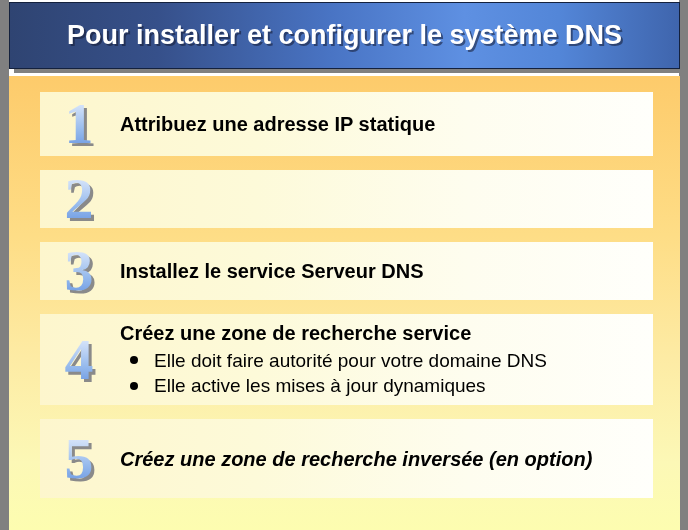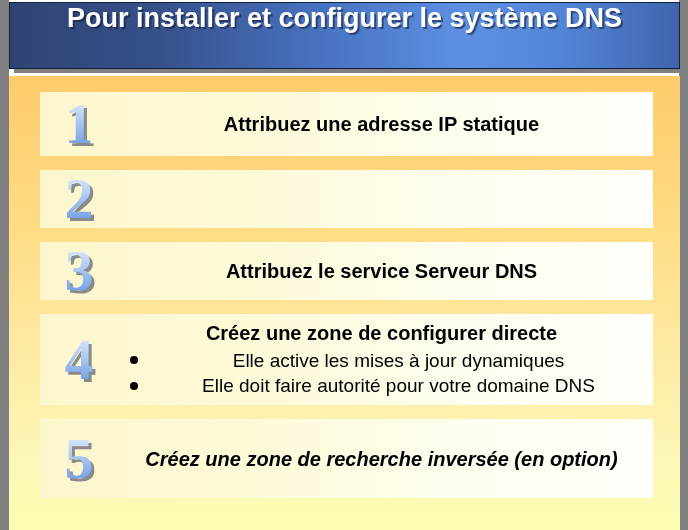--- a/index.html
+++ b/index.html
@@ -52,21 +52,21 @@
     box-sizing: border-box;
     border: 1px solid #14213d;
     background: linear-gradient(to right,
         #2f4472 0%,
         #36508a 22%,
         #4974c4 48%,
         #5e90e2 68%,
         #5386d8 82%,
         #3f65ad 100%);
     display: flex;
-    align-items: flex-start;
+    align-items: center;
     justify-content: center;
   }
   .title-text {
     color: #ffffff;
     font-size: 27px;
     font-weight: bold;
     letter-spacing: 0px;
     white-space: nowrap;
     text-shadow: 2px 2px 0 rgba(20,25,50,0.55);
   }
@@ -142,21 +142,20 @@
     -webkit-background-clip: text;
     background-clip: text;
     color: transparent;
     -webkit-text-fill-color: transparent;
   }
 
   
   .row-body {
     flex: 1 1 auto;
     padding-left: 10px;
-    text-align: center;
   }
   .row-title {
     font-size: 20px;
     font-weight: bold;
     color: #000000;
     line-height: 1.25;
   }
   .row-5 .row-title { line-height: 1.3; font-style: italic; }
   .bullets {
     list-style: none;
@@ -214,40 +213,40 @@
           <div class="num-face">2</div>
         </div>
       </div>
 
       <div class="row row-3">
         <div class="num-wrap">
           <div class="num-shadow">3</div>
           <div class="num-face">3</div>
         </div>
         <div class="row-body">
-          <div class="row-title">Attribuez le service Serveur DNS</div>
+          <div class="row-title">Installez le service Serveur DNS</div>
         </div>
       </div>
 
       <div class="row row-4">
         <div class="num-wrap">
           <div class="num-shadow">4</div>
           <div class="num-face">4</div>
         </div>
         <div class="row-body">
-          <div class="row-title">Créez une zone de configurer directe</div>
+          <div class="row-title">Créez une zone de recherche service</div>
           <ul class="bullets">
+            <li>
+              <span class="bullet-dot"></span>
+              <span>Elle doit faire autorité pour votre domaine DNS</span>
+            </li>
             <li>
               <span class="bullet-dot"></span>
               <span>Elle active les mises à jour dynamiques</span>
             </li>
-            <li>
-              <span class="bullet-dot"></span>
-              <span>Elle doit faire autorité pour votre domaine DNS</span>
-            </li>
           </ul>
         </div>
       </div>
 
       <div class="row row-5">
         <div class="num-wrap">
           <div class="num-shadow">5</div>
           <div class="num-face">5</div>
         </div>
         <div class="row-body">

